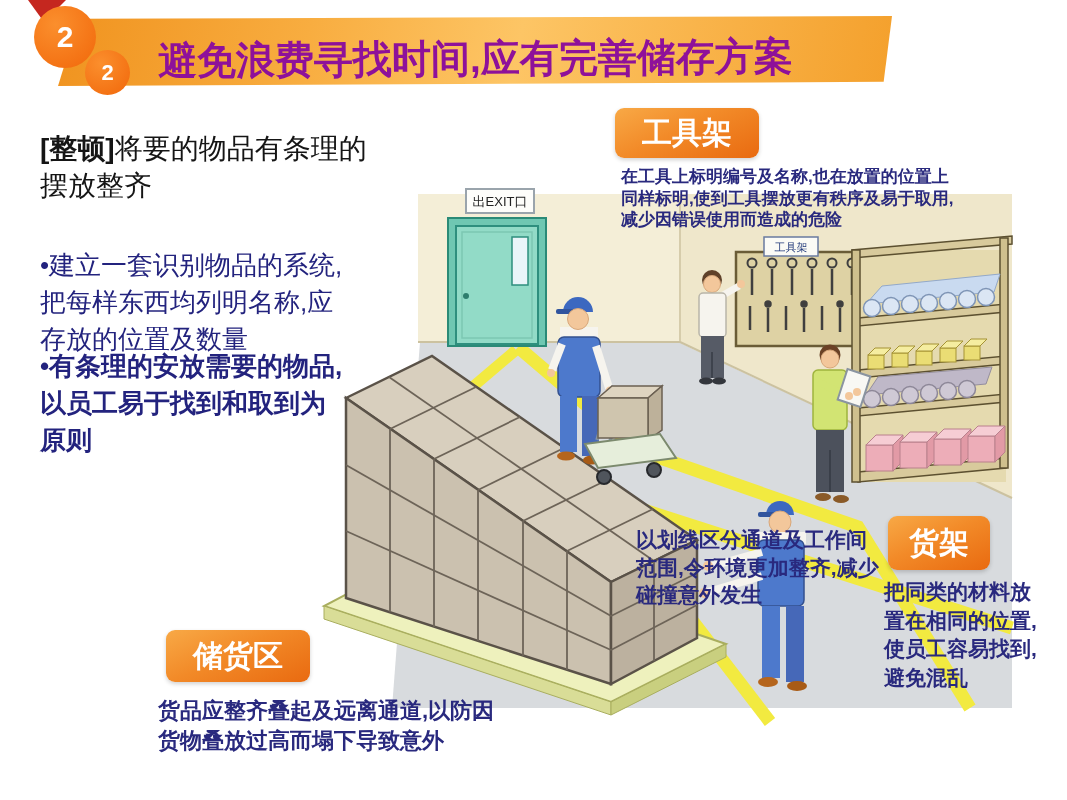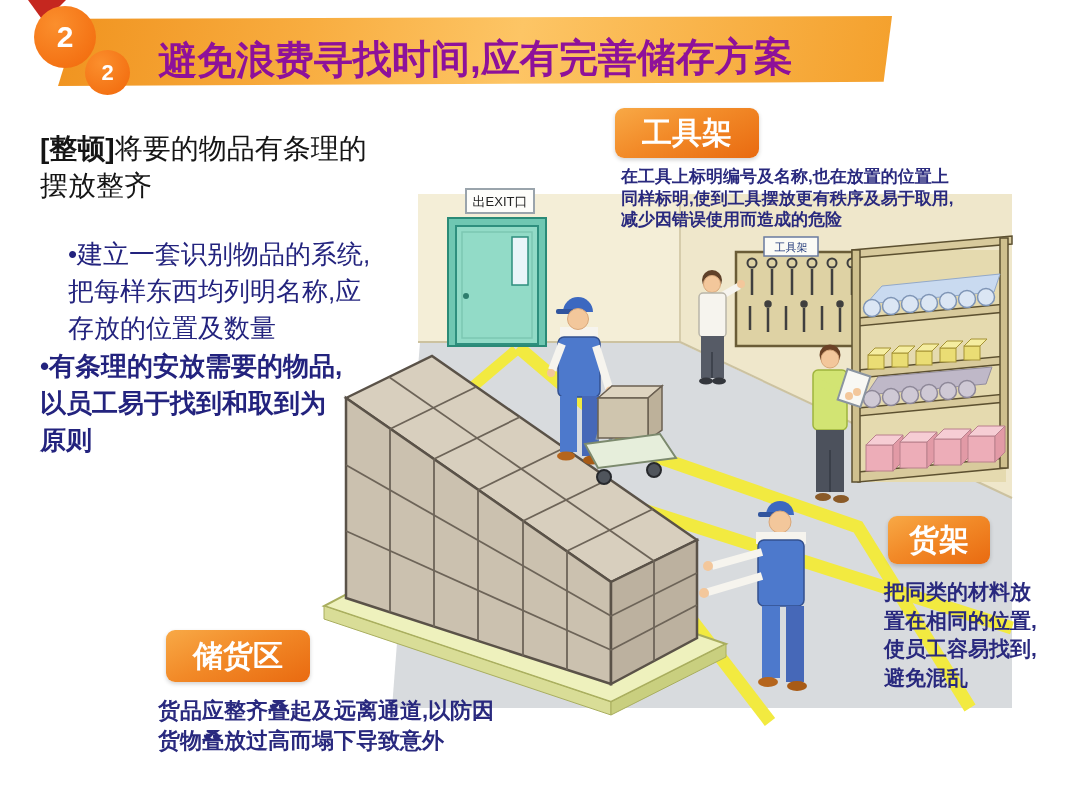--- a/index.html
+++ b/index.html
@@ -19,30 +19,30 @@
     display:flex;align-items:center;justify-content:center;
     background:radial-gradient(circle at 35% 30%,#fb8f2d,#f1670a);}
   .badge-big{left:34px;top:6px;width:62px;height:62px;font-size:30px;}
   .badge-small{left:85px;top:50px;width:45px;height:45px;font-size:22px;}
   
   .heading{position:absolute;left:40px;top:130px;width:400px;z-index:2;
     font-size:28px;line-height:1.33;color:#151515;white-space:pre-line;}
   .heading .hp{font-weight:bold;}
   .bullet{position:absolute;left:40px;width:410px;z-index:2;font-size:26px;line-height:1.42;
     color:#23237e;white-space:pre-line;}
-  .b1{top:236px;margin-left:28px;}
+  .b1{top:247px;}
   .b2{top:348px;font-weight:bold;}
   
   .label-box{position:absolute;z-index:2;display:flex;align-items:center;justify-content:center;
     background:linear-gradient(155deg,#f8a946 0%,#f28a28 45%,#e96a10 100%);
     border-radius:9px;color:#ffffff;font-family:"Liberation Serif","DejaVu Serif",serif;
     font-weight:bold;box-shadow:0 2px 4px rgba(0,0,0,0.18);font-size:30px;}
   .lb-tool{left:615px;top:108px;width:144px;height:50px;}
   .lb-aisle{left:642px;top:470px;width:112px;height:50px;}
-  .lb-shelf{left:888px;top:516px;width:102px;height:48px;}
+  .lb-shelf{left:888px;top:516px;width:102px;height:54px;}
   .lb-storage{left:166px;top:630px;width:144px;height:52px;}
   
   .anno{position:absolute;z-index:2;color:#29297e;font-weight:bold;white-space:pre-line;}
   .an-tool{left:598px;top:166px;width:470px;font-size:17px;line-height:1.27;margin-left:23px;}
   .an-aisle{left:636px;top:526px;width:280px;font-size:21px;line-height:1.32;}
   .an-shelf{left:884px;top:578px;width:200px;font-size:21px;line-height:1.36;}
   .an-storage{left:158px;top:696px;width:470px;font-size:22px;line-height:1.38;}
 </style>
 </head>
 <body>
@@ -286,20 +286,23 @@
 存放的位置及数量</div>
   <div class="bullet b2">•有条理的安放需要的物品,
 以员工易于找到和取到为
 原则</div>
 
   <div class="label-box lb-tool">工具架</div>
   <div class="anno an-tool">在工具上标明编号及名称,也在放置的位置上
 同样标明,使到工具摆放更有秩序及易于取用,
 减少因错误使用而造成的危险</div>
 
+  <div class="anno an-aisle">以划线区分通道及工作间
+范围,令环境更加整齐,减少
+碰撞意外发生</div>
 
   <div class="label-box lb-shelf">货架</div>
   <div class="anno an-shelf">把同类的材料放
 置在相同的位置,
 使员工容易找到,
 避免混乱</div>
 
   <div class="label-box lb-storage">储货区</div>
   <div class="anno an-storage">货品应整齐叠起及远离通道,以防因
 货物叠放过高而塌下导致意外</div>

